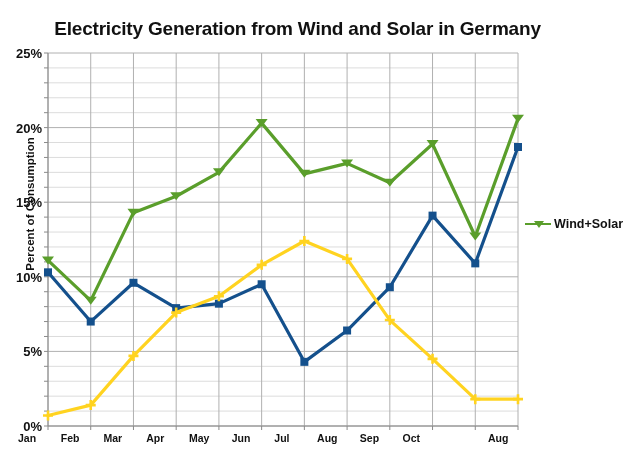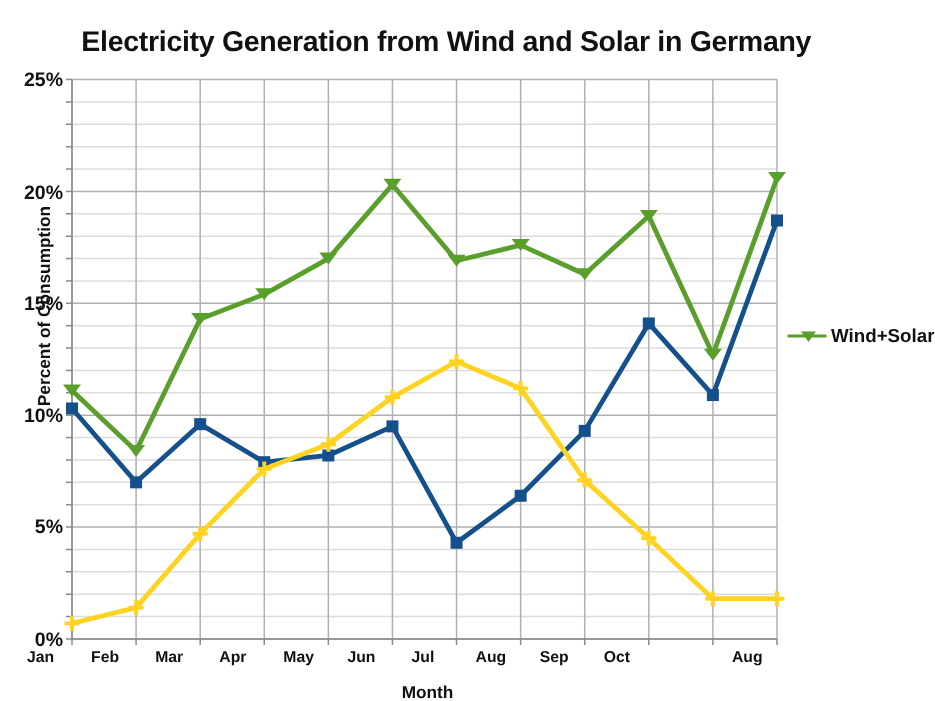--- a/index.html
+++ b/index.html
@@ -122,21 +122,20 @@
   svg { display: block; }
 </style>
 </head>
 <body>
 
 <div id="chart-root">
 
   <div class="chart-title">Electricity Generation from Wind and Solar in Germany</div>
 
   <div class="ylabel">Percent of Consumption</div>
-  <div class="xlabel">Month</div>
 
   <div class="ytick-wrap" id="ytick-wrap">
       <div class="ytick" style="top: 418px;">0%</div>
       <div class="ytick" style="top: 343.4px;">5%</div>
       <div class="ytick" style="top: 268.8px;">10%</div>
       <div class="ytick" style="top: 194.2px;">15%</div>
       <div class="ytick" style="top: 119.6px;">20%</div>
       <div class="ytick" style="top: 45px;">25%</div>
     </div>
   <div id="xtick-wrap">

